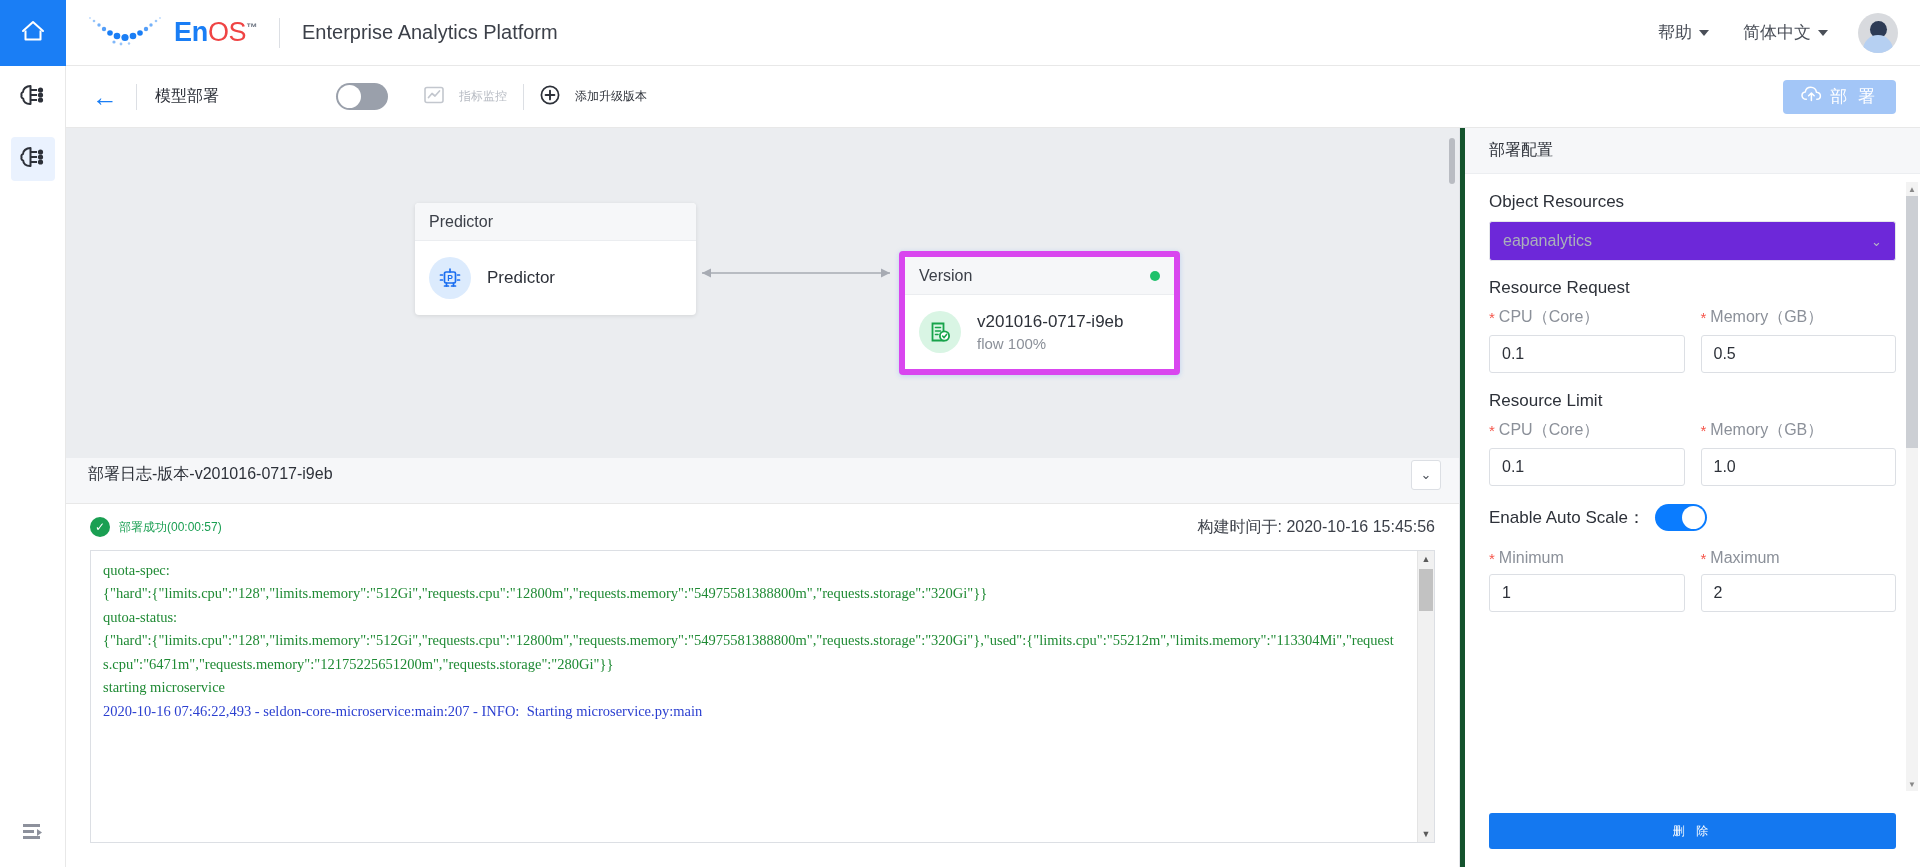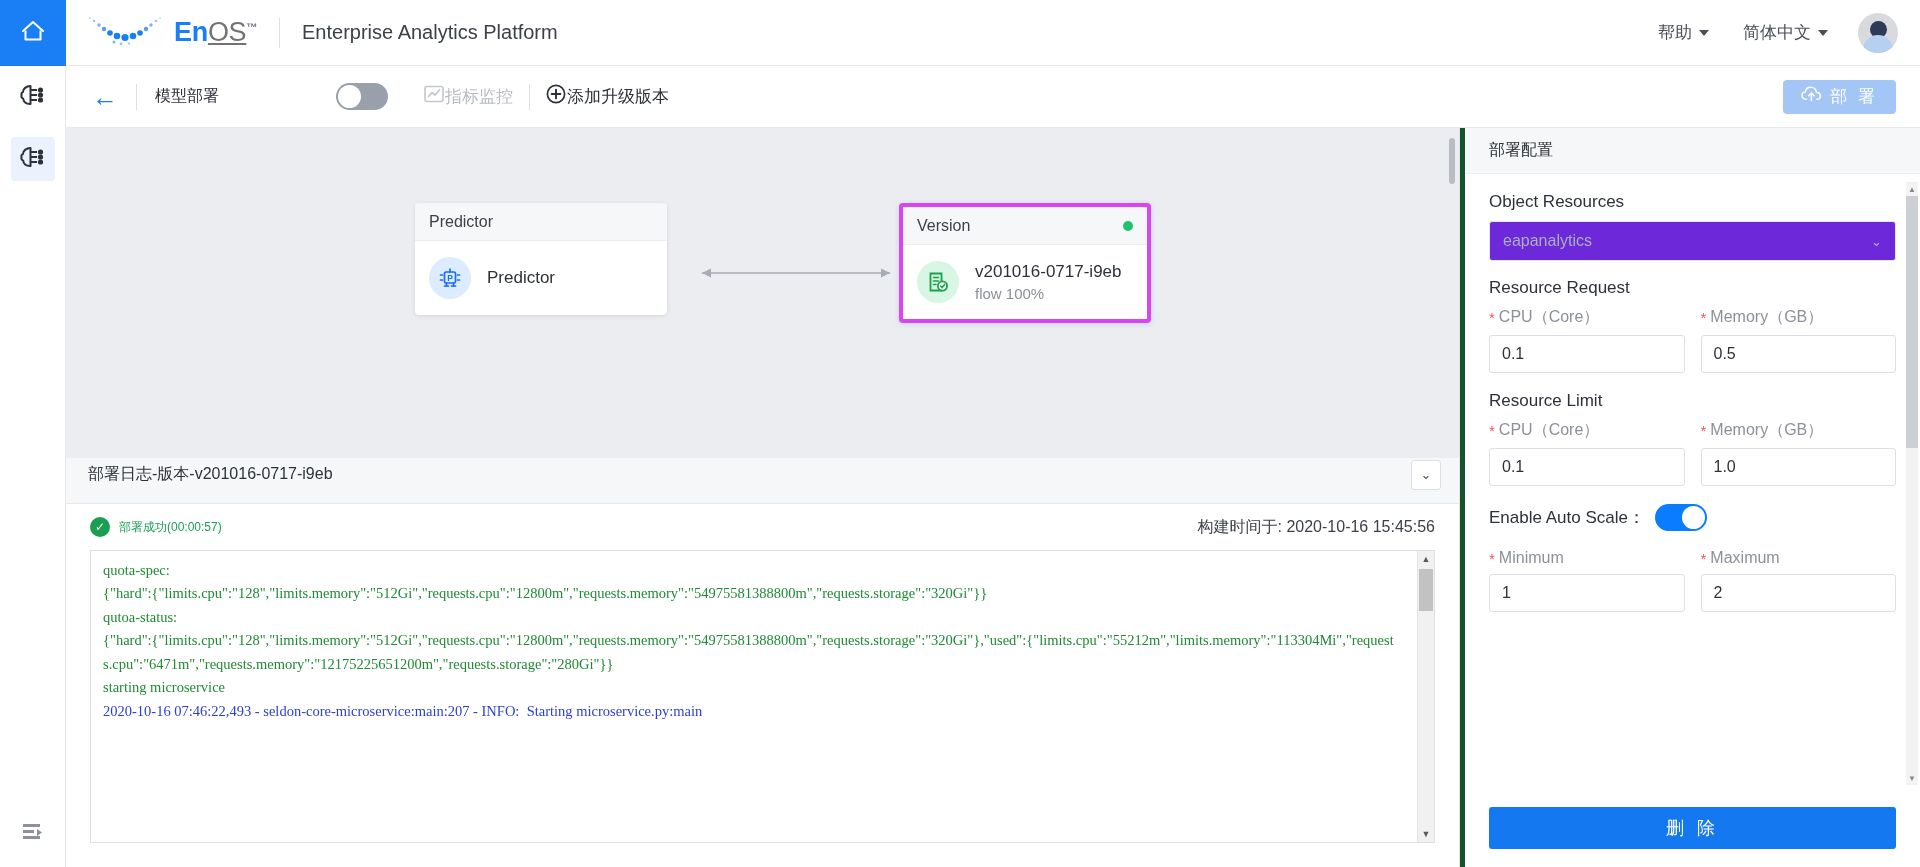--- a/index.html
+++ b/index.html
@@ -38,21 +38,21 @@
 
   
   .topbar {
     height: 66px; background: #fff; border-bottom: 1px solid #e8e8e8;
     display: flex; align-items: center; padding: 0 22px 0 22px; flex: 0 0 66px;
   }
   .logo-wrap { display: flex; align-items: center; gap: 0px; }
   .logo-mark { width: 78px; height: 34px; margin-right: 8px; }
   .logo-text { font-size: 27px; font-weight: bold; letter-spacing: -0.3px; }
   .logo-en { color: #1a7ef5; }
-  .logo-os { color: #737373; font-weight: 500; text-decoration: underline; }
+  .logo-os { color: #ef4444; font-weight: 500; }
   .logo-tm { font-size: 11px; color: #6b7380; vertical-align: super; }
   .vdiv { width: 1px; height: 30px; background: #dcdfe4; margin: 0 22px; }
   .app-title { font-size: 20px; color: #3c4049; }
   .top-spacer { flex: 1; }
   .top-link {
     font-size: 17px; color: #4a4f58; margin-left: 34px;
     display: flex; align-items: center; gap: 7px; cursor: pointer;
   }
   .caret { width:0;height:0;border-left:5px solid transparent;border-right:5px solid transparent;border-top:6px solid #4a4f58; }
   .avatar {
@@ -69,21 +69,21 @@
   }
   .back-arrow { font-size: 26px; color: #1a7ef5; cursor: pointer; line-height: 1; }
   .tb-div { width: 1px; height: 26px; background: #dcdfe4; margin: 0 18px; }
   .tb-title { font-size: 16px; color: #2d3139; }
   .switch-off {
     width: 52px; height: 27px; border-radius: 14px; background: #9aa0ab;
     position: relative; margin-left: 117px; cursor: pointer;
   }
   .switch-off .knob { position:absolute; width:23px;height:23px;border-radius:50%;background:#fff;left:2px;top:2px; }
   .tb-btn {
-    display:flex; align-items:center; gap:1px; font-size:17px; cursor:pointer;
+    display:flex; align-items:center; gap:15px; font-size:12px; cursor:pointer;
   }
   .tb-btn.disabled { color:#b7bbc3; cursor:default; }
   .tb-btn.enabled { color:#2d3139; }
   .tb-sep { width:1px;height:26px;background:#dcdfe4;margin:0 16px; }
   .deploy-btn {
     background:#a3c6f7; color:#fff; border:none; border-radius:4px;
     height: 34px; padding: 0 18px; font-size: 17px; letter-spacing: 3px;
     display:flex; align-items:center; gap:8px; cursor:pointer;
     font-family: "Liberation Sans", sans-serif;
   }
@@ -97,24 +97,24 @@
     height: 330px; background: #ebedf0; position: relative; flex: 0 0 330px;
     border-right: 1px solid #e2e4e8;
   }
   .canvas-scroll {
     position:absolute; right:4px; top:10px; width:6px; height:310px;
     background: transparent;
   }
   .canvas-scroll .thumb { width:6px; height:46px; background:#b9bcc2; border-radius:3px; }
 
   .node {
-    position: absolute; width: 252px; background: #fff; border-radius: 4px;
+    position: absolute; width: 281px; background: #fff; border-radius: 4px;
     box-shadow: 0 1px 4px rgba(0,0,0,0.10);
   }
-  .node.selected { border: 4px solid #d946ef; box-shadow: 0 1px 5px rgba(61,139,242,0.25); }
+  .node.selected { border: 6px solid #d946ef; box-shadow: 0 1px 5px rgba(61,139,242,0.25); margin-top: 48px; }
   .node-head {
     height: 38px; background: #f6f7f9; border-bottom: 1px solid #ebedf0;
     display: flex; align-items: center; padding: 0 14px;
     border-radius: 4px 4px 0 0; font-size: 16px; color: #3c4049;
   }
   .node-head .dot { width:10px;height:10px;border-radius:50%;background:#1fc16b;margin-left:auto; }
   .node-body { display: flex; align-items: center; padding: 16px 14px; gap: 16px; }
   .node-icon { width: 42px; height: 42px; border-radius: 50%; display:flex;align-items:center;justify-content:center; flex:0 0 42px;}
   .node-icon.blue { background: #dcebfd; }
   .node-icon.green { background: #d9f5e4; }
@@ -193,22 +193,22 @@
     padding: 0 12px; font-size: 16px; color:#2d3139; background:#fff;
   }
   .toggle-row { display:flex; align-items:center; gap:10px; margin: 2px 0 18px 0; }
   .toggle-row .lbl { font-size:17px; color:#2d3139; }
   .switch-on {
     width: 52px; height: 27px; border-radius:14px; background:#0a7cff; position:relative; cursor:pointer;
   }
   .switch-on .knob { position:absolute;width:23px;height:23px;border-radius:50%;background:#fff;right:2px;top:2px; }
   .sp-foot { padding: 14px 24px 18px 24px; }
   .delete-btn {
-    width: 100%; height: 42px; background:#1478f0; color:#fff; border:none; border-radius:3px;
-    font-size: 18px; letter-spacing: 4px; cursor:pointer; font-family:"Liberation Sans", sans-serif;
+    width: 100%; height: 36px; background:#1478f0; color:#fff; border:none; border-radius:3px;
+    font-size: 12px; letter-spacing: 4px; cursor:pointer; font-family:"Liberation Sans", sans-serif;
   }
 </style>
 </head>
 <body>
 
 <div id="app">
 
   <div class="rail">
     <div class="rail-home">
       <span>

